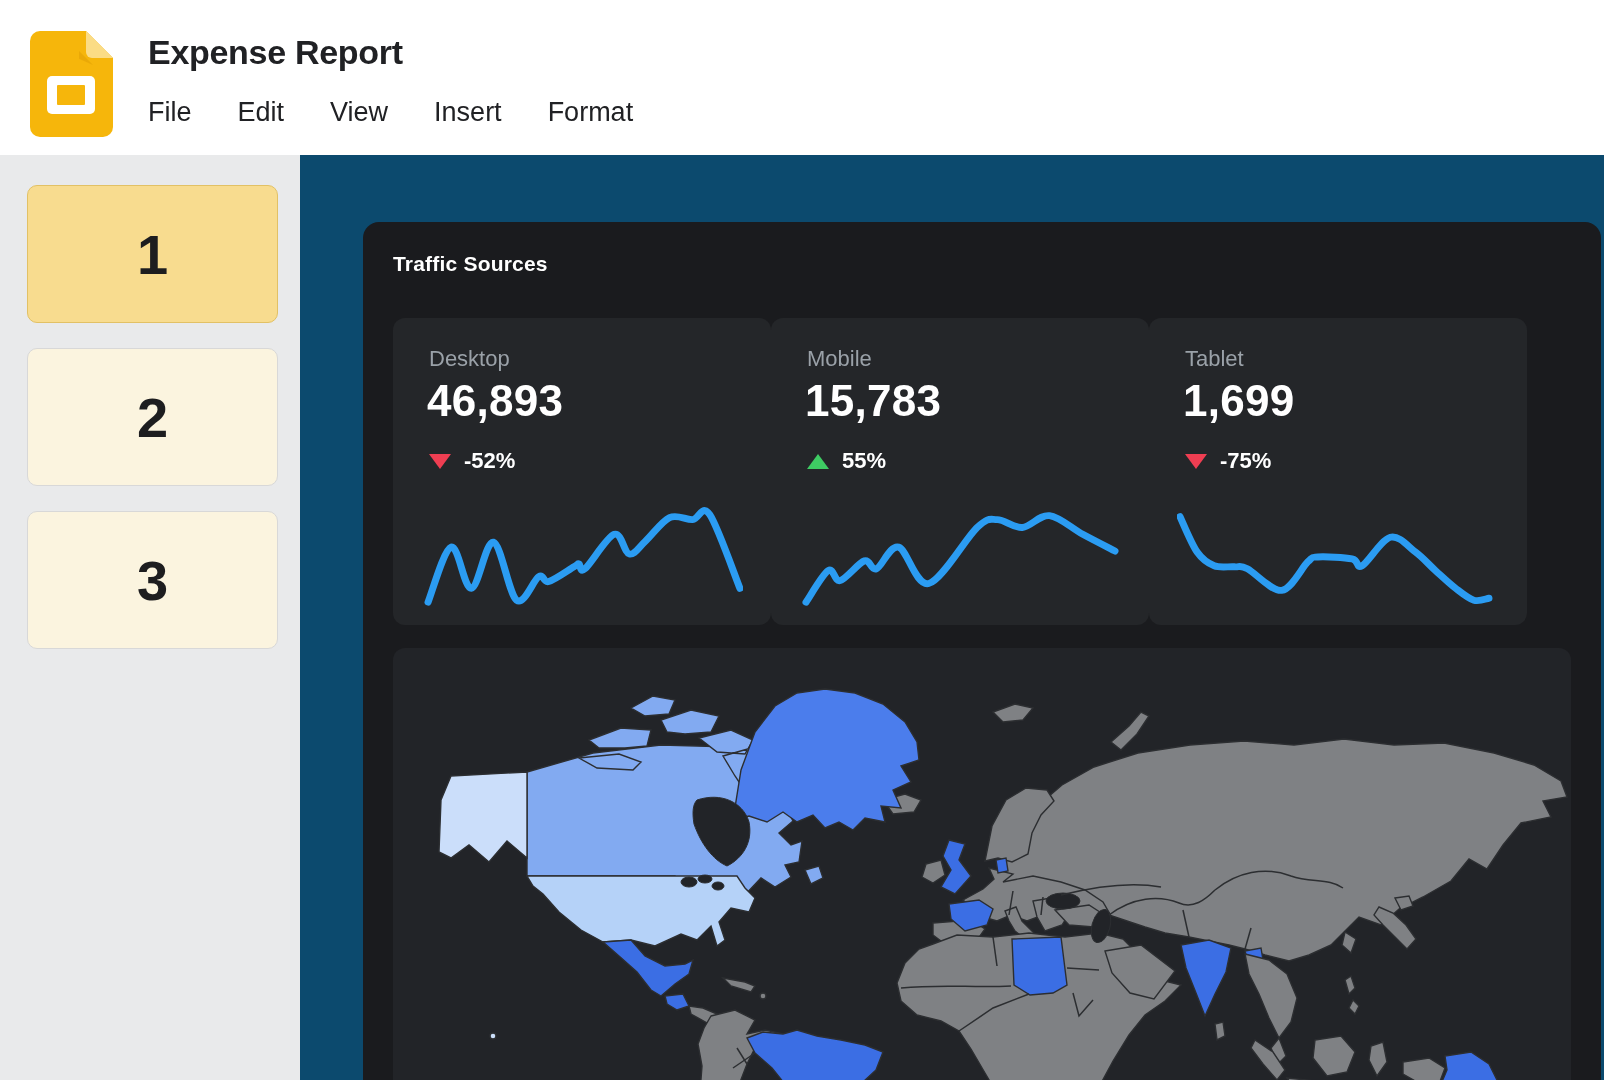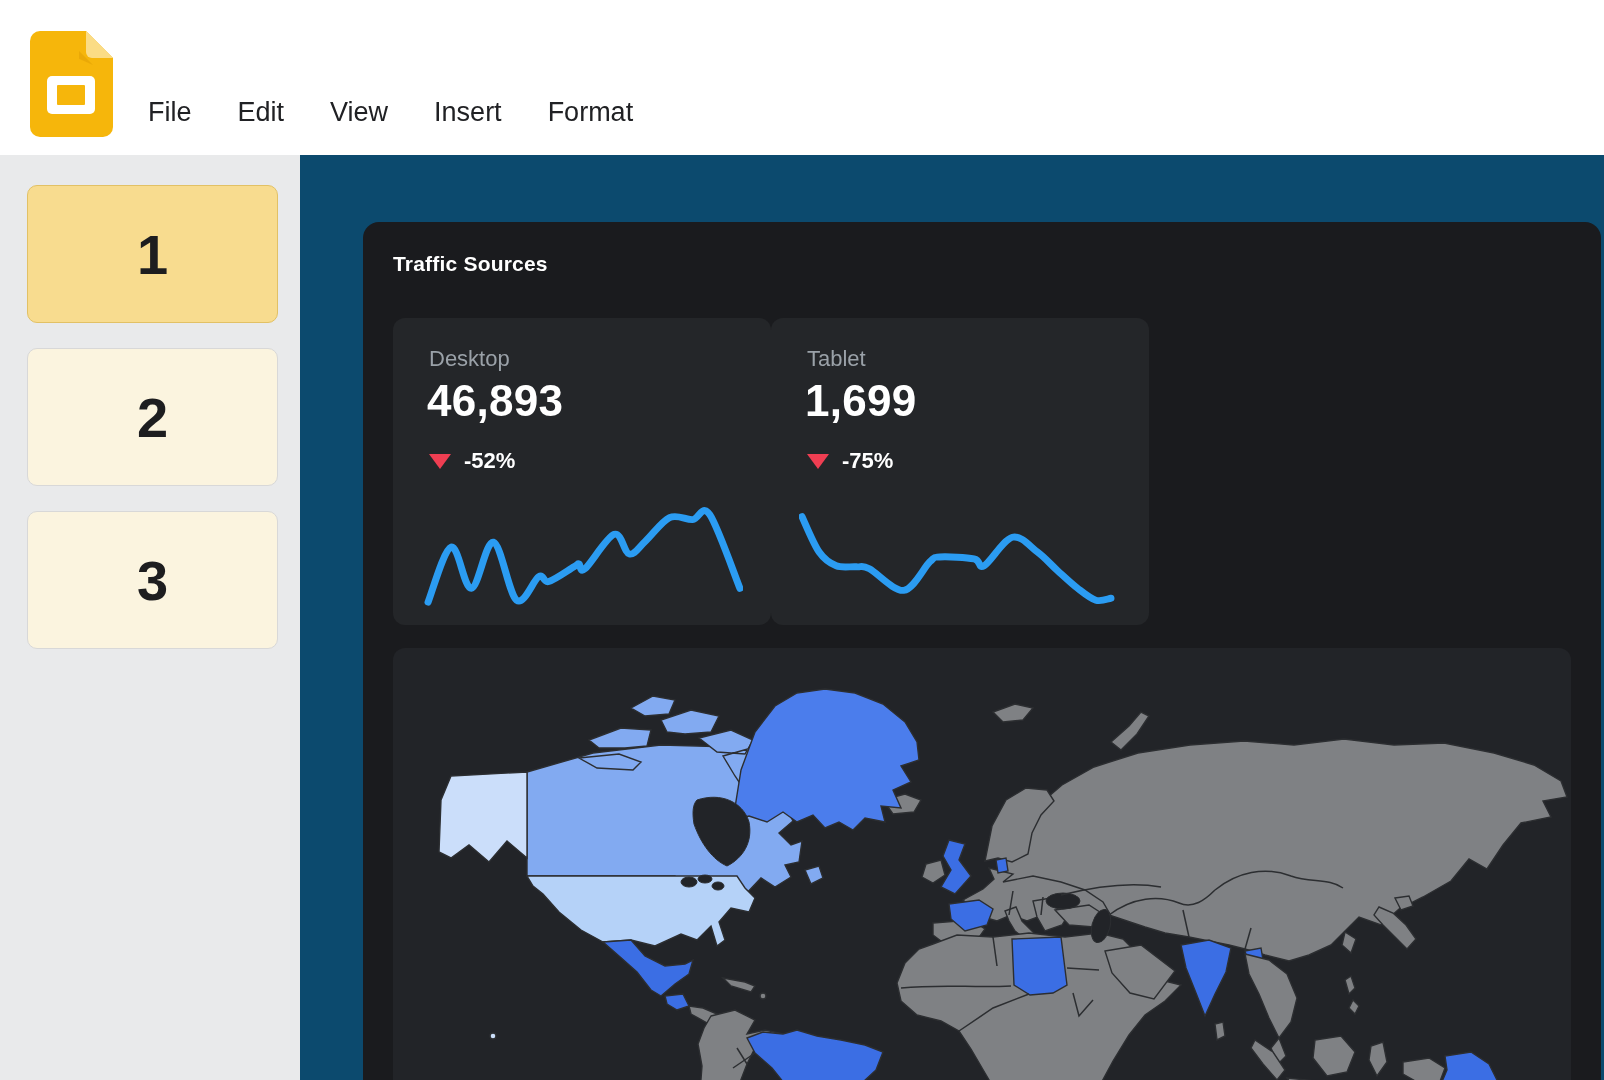--- a/index.html
+++ b/index.html
@@ -55,20 +55,21 @@
 <body>
 
 <div class="header">
   <div class="app-icon">
     <span class="fold"></span>
     <span class="fold-shadow"></span>
     <span class="frame">
       <span class="frame-inner"></span>
     </span>
   </div>
+  <div class="doc-title">Expense Report</div>
   <div class="menubar">
     <span class="menu-item">File</span>
     <span class="menu-item">Edit</span>
     <span class="menu-item">View</span>
     <span class="menu-item">Insert</span>
     <span class="menu-item">Format</span>
   </div>
 </div>
 
 <div class="sidebar">
@@ -94,20 +95,31 @@
         <div class="stat-value">46,893</div>
         <div class="stat-change">
           <span class="tri down"></span>
           <span class="change-text">-52%</span>
         </div>
         <svg class="sparkline" viewBox="0 0 320 120" preserveAspectRatio="none">
           <path d="M7,109 C10.8,99.7 22.8,55.3 30,53 C37.2,50.7 43.0,95.8 50,95 C57.0,94.2 64.5,46.0 72,48 C79.5,50.0 87.5,101.2 95,107 C102.5,112.8 111.7,86.2 117,83 C122.3,79.8 121.2,89.7 127,88 C132.8,86.3 147.0,76.0 152,73 C157.0,70.0 155.2,69.7 157,70 C158.8,70.3 157.2,80.0 163,75 C168.8,70.0 184.7,42.5 192,40 C199.3,37.5 201.8,58.8 207,60 C212.2,61.2 216.3,53.2 223,47 C229.7,40.8 239.2,26.7 247,23 C254.8,19.3 263.3,25.5 270,25 C276.7,24.5 279.2,8.3 287,20 C294.8,31.7 312.0,82.5 317,95" stroke="#2b9cf2"></path>
         </svg>
       </div>
 
+      <div class="stat-card">
+        <div class="stat-label">Mobile</div>
+        <div class="stat-value">15,783</div>
+        <div class="stat-change">
+          <span class="tri up"></span>
+          <span class="change-text">55%</span>
+        </div>
+        <svg class="sparkline" viewBox="0 0 320 120" preserveAspectRatio="none">
+          <path d="M7,109 C10.7,103.7 23.3,80.7 29,77 C34.7,73.3 35.0,88.7 41,87 C47.0,85.3 59.0,69.0 65,67 C71.0,65.0 71.3,77.3 77,75 C82.7,72.7 90.3,50.5 99,53 C107.7,55.5 116.0,93.3 129,90 C142.0,86.7 165.7,43.8 177,33 C188.3,22.2 189.5,25.0 197,25 C204.5,25.0 213.3,33.7 222,33 C230.7,32.3 239.0,19.8 249,21 C259.0,22.2 271.2,34.0 282,40 C292.8,46.0 308.7,54.2 314,57" stroke="#2b9cf2"></path>
+        </svg>
+      </div>
 
       <div class="stat-card">
         <div class="stat-label">Tablet</div>
         <div class="stat-value">1,699</div>
         <div class="stat-change">
           <span class="tri down"></span>
           <span class="change-text">-75%</span>
         </div>
         <svg class="sparkline" viewBox="0 0 320 120" preserveAspectRatio="none">
           <path d="M3,22 C5.8,28.0 14.3,49.7 20,58 C25.7,66.3 30.8,69.5 37,72 C43.2,74.5 51.5,72.5 57,73 C62.5,73.5 62.2,71.0 70,75 C77.8,79.0 94.0,98.2 104,97 C114.0,95.8 124.0,73.7 130,68 C136.0,62.3 132.7,63.5 140,63 C147.3,62.5 166.7,63.5 174,65 C181.3,66.5 177.7,75.7 184,72 C190.3,68.3 203.2,45.3 212,43 C220.8,40.7 229.5,52.3 237,58 C244.5,63.7 250.3,70.8 257,77 C263.7,83.2 270.7,90.0 277,95 C283.3,100.0 289.5,105.3 295,107 C300.5,108.7 307.5,105.3 310,105" stroke="#2b9cf2"></path>

